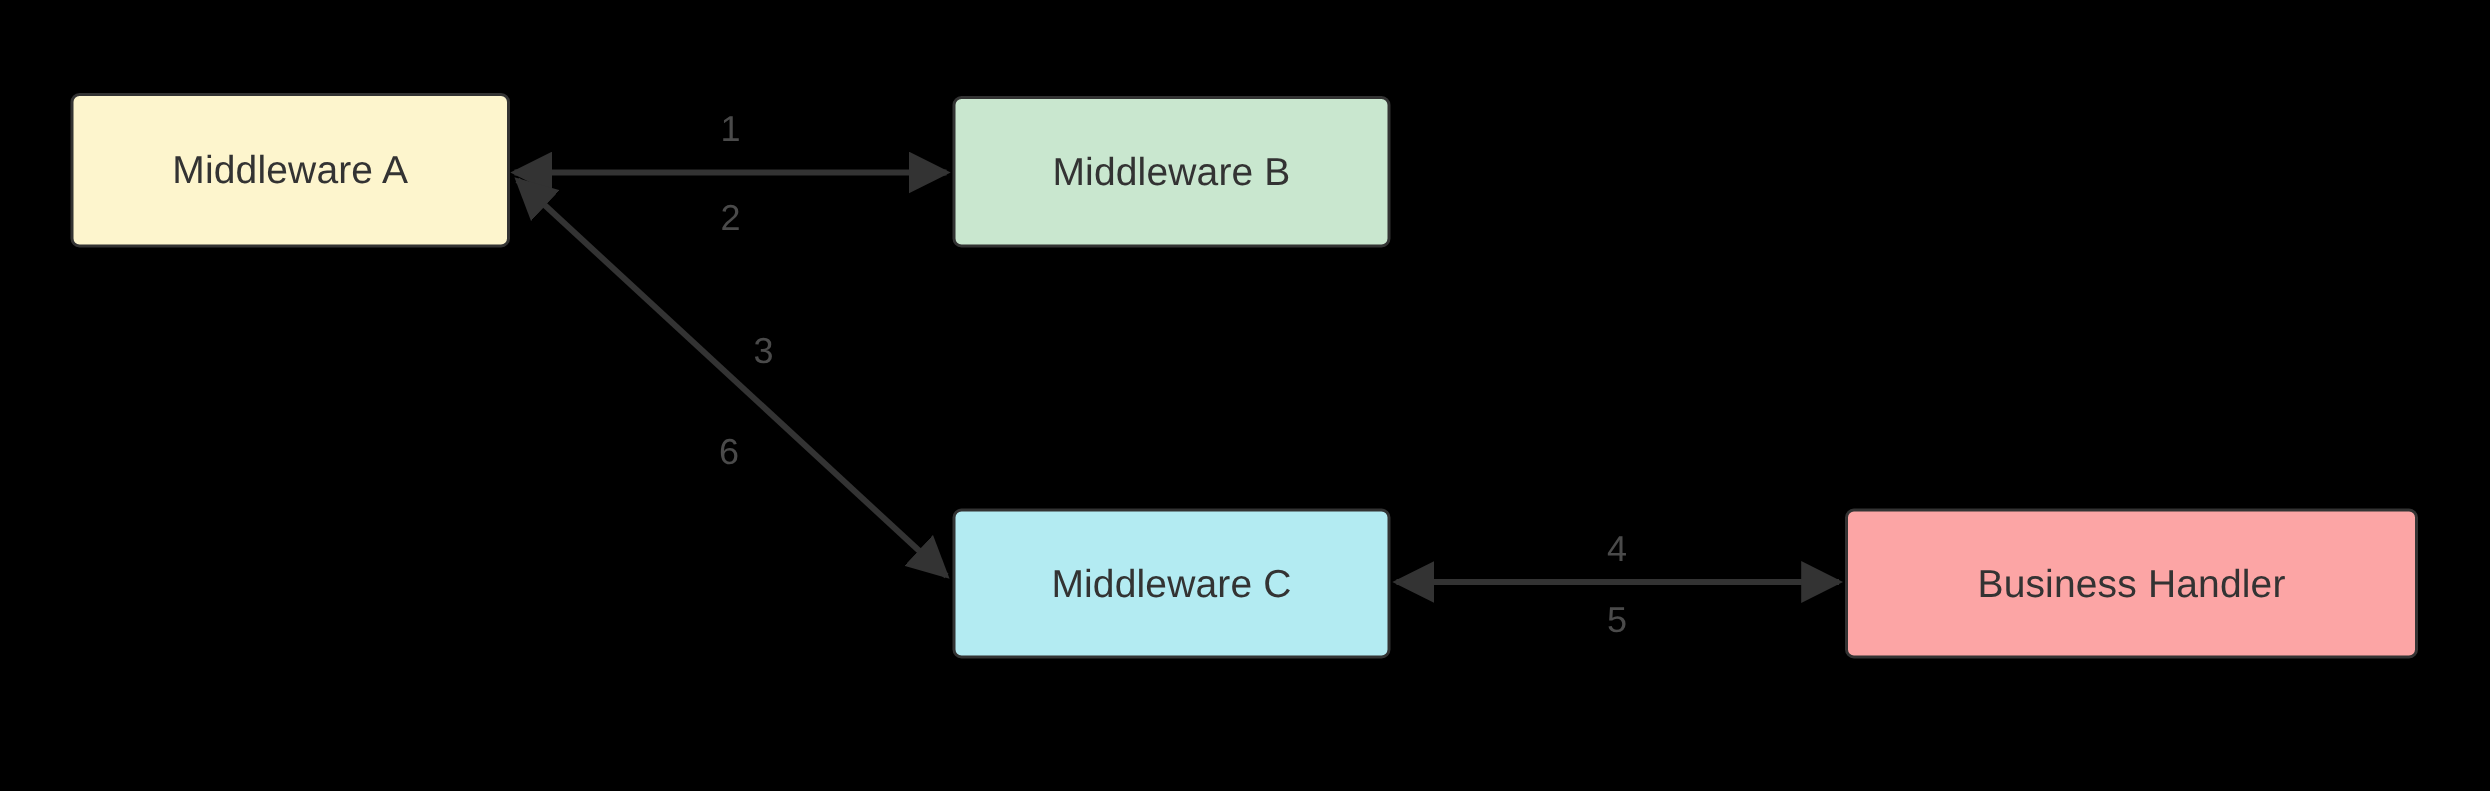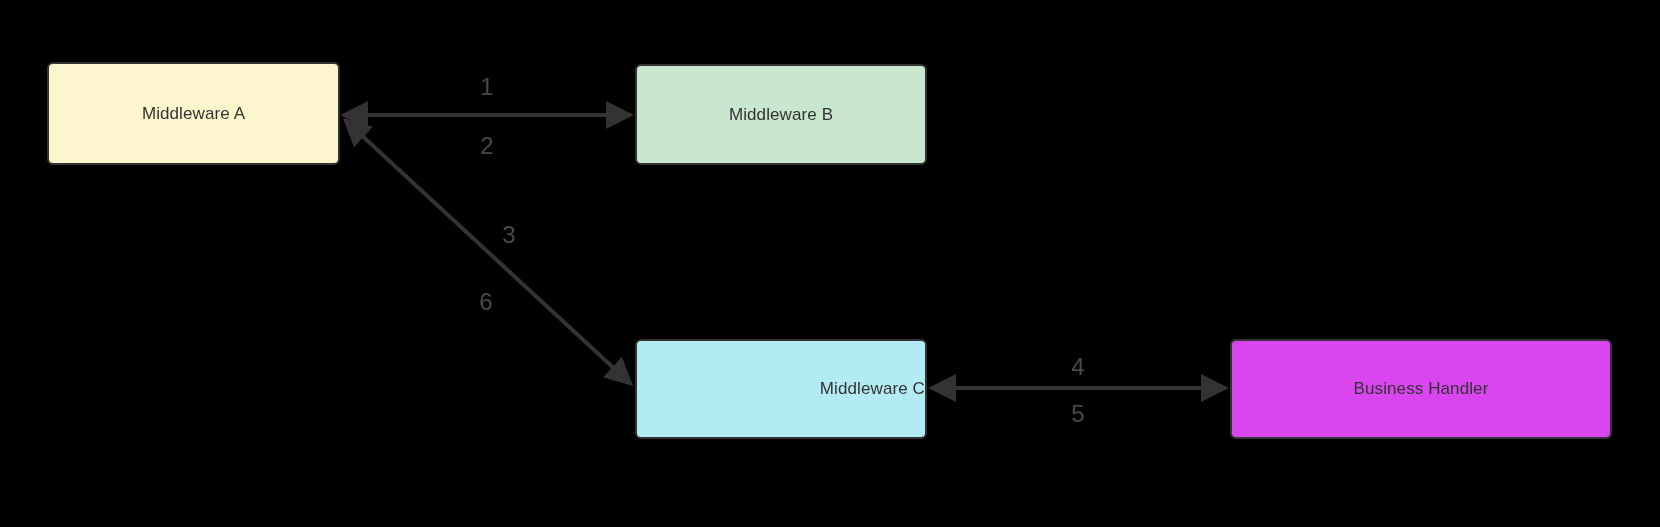--- a/index.html
+++ b/index.html
@@ -23,21 +23,21 @@
   }
   .node {
     position: absolute;
     box-sizing: border-box;
     border: 2px solid #a3a3a3;
     border-radius: 6px;
     display: flex;
     align-items: center;
     justify-content: center;
     color: #333333;
-    font-size: 17px;
+    font-size: 26px;
     font-family: "Liberation Sans", sans-serif;
     letter-spacing: 0.1px;
     white-space: nowrap;
   }
   .edge-label {
     position: absolute;
     color: #4a4a4a;
     font-size: 24px;
     font-family: "Liberation Sans", sans-serif;
     transform: translate(-50%, -50%);
@@ -74,24 +74,24 @@
 
     <line x1="931" y1="388" x2="1226" y2="388" stroke="#333333" stroke-width="4" marker-start="url(#arrow-start)" marker-end="url(#arrow-end)"></line>
   </svg>
 
   <div class="node" style="left: 47px; top: 62px; width: 293px; height: 103px; background: rgb(253, 245, 205); border-color: rgb(51, 51, 51);">
     <span>Middleware A</span>
   </div>
   <div class="node" style="left: 635px; top: 64px; width: 292px; height: 101px; background: rgb(201, 231, 207); border-color: rgb(51, 51, 51); justify-content: center;">
     <span>Middleware B</span>
   </div>
-  <div class="node" style="left: 635px; top: 339px; width: 292px; height: 100px; background: rgb(179, 235, 242); border-color: rgb(51, 51, 51); justify-content: flex-end;">
+  <div class="node" style="left: 635px; top: 339px; width: 292px; height: 100px; background: rgb(179, 235, 242); border-color: rgb(51, 51, 51);">
     <span>Middleware C</span>
   </div>
-  <div class="node" style="left: 1230px; top: 339px; width: 382px; height: 100px; background: #d946ef; border-color: rgb(51, 51, 51);">
+  <div class="node" style="left: 1230px; top: 339px; width: 382px; height: 100px; background: #fca5a5; border-color: rgb(51, 51, 51);">
     <span>Business Handler</span>
   </div>
 
   <div class="edge-label" style="left: 487px; top: 87px; color: rgb(74, 74, 74);">1</div>
   <div class="edge-label" style="left: 487px; top: 146px; color: rgb(74, 74, 74);">2</div>
   <div class="edge-label" style="left: 509px; top: 235px; color: rgb(74, 74, 74);">3</div>
   <div class="edge-label" style="left: 486px; top: 302px; color: rgb(74, 74, 74);">6</div>
   <div class="edge-label" style="left: 1078px; top: 367px; color: rgb(74, 74, 74);">4</div>
   <div class="edge-label" style="left: 1078px; top: 414px; color: rgb(74, 74, 74);">5</div>
 

